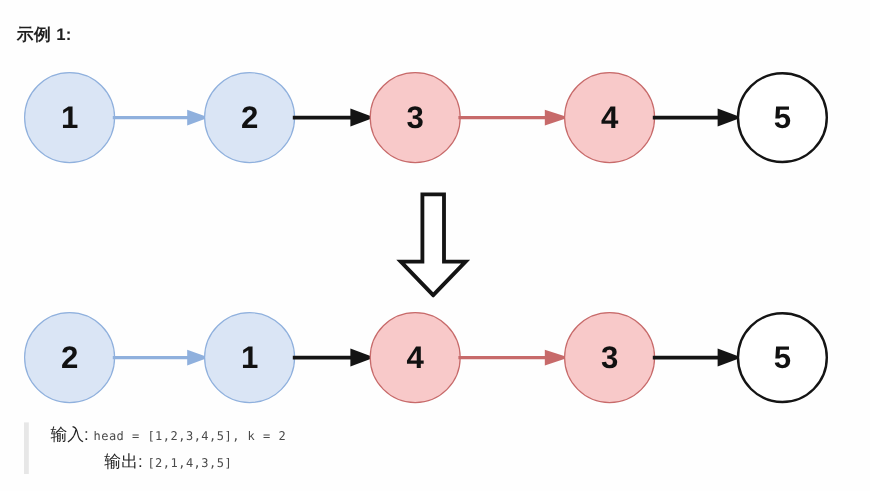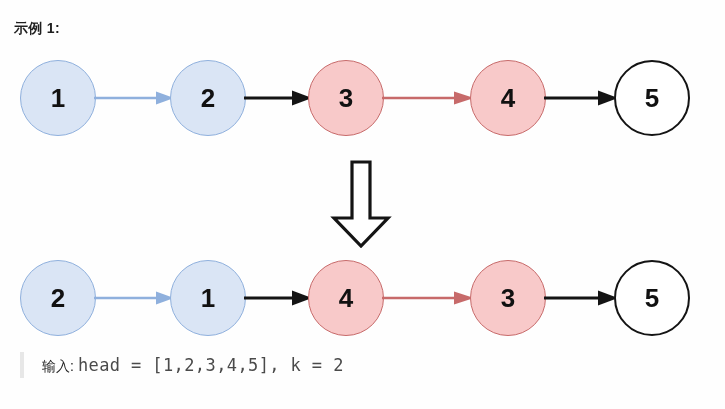--- a/index.html
+++ b/index.html
@@ -111,21 +111,21 @@
     white-space: nowrap;
     font-size: 14px;
   }
   .io-label {
     font-weight: normal;
     color: #1f1f1f;
     font-family: "Liberation Sans", sans-serif;
   }
   .io-code {
     font-family: "DejaVu Sans Mono", "Liberation Mono", monospace;
-    font-size: 17px;
+    font-size: 10px;
     color: #4a4a4a;
     letter-spacing: 0.4px;
     margin-left: 4px;
   }
 </style>
 </head>
 <body>
 
 <div class="page">
 
@@ -236,15 +236,18 @@
 
     <div class="node white slot4">
       <span>5</span>
     </div>
   </div>
 
   <div class="io-block">
     <div class="io-line">
       <span class="io-label">输入:</span><span class="io-code">head = [1,2,3,4,5], k = 2</span>
     </div>
+    <div class="io-line">
+      <span class="io-label">输出:</span><span class="io-code">[2,1,4,3,5]</span>
+    </div>
   </div>
 
 </div>
 
 </body></html>

